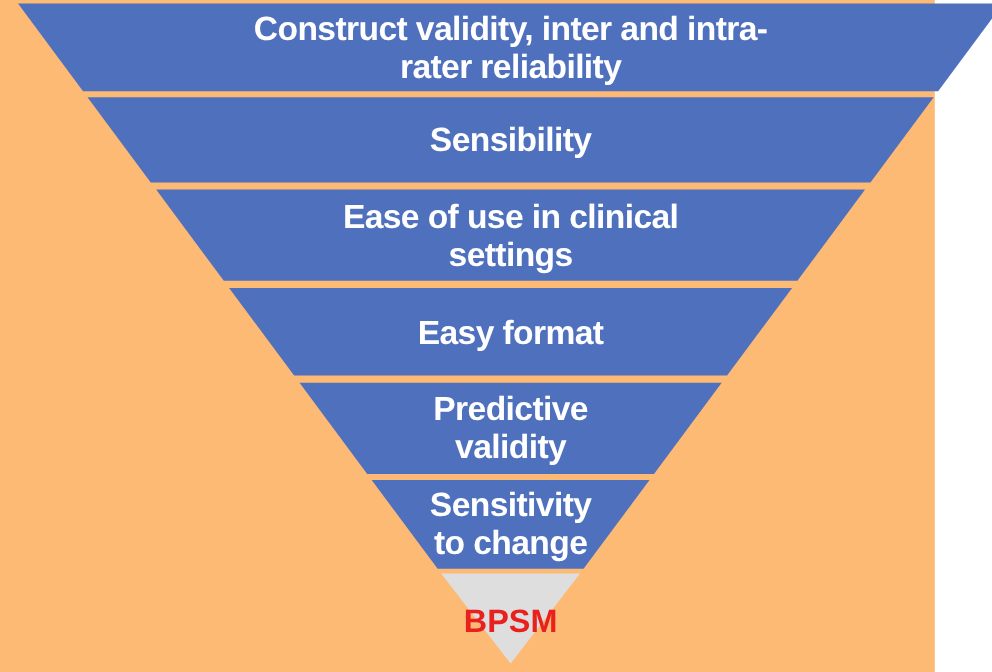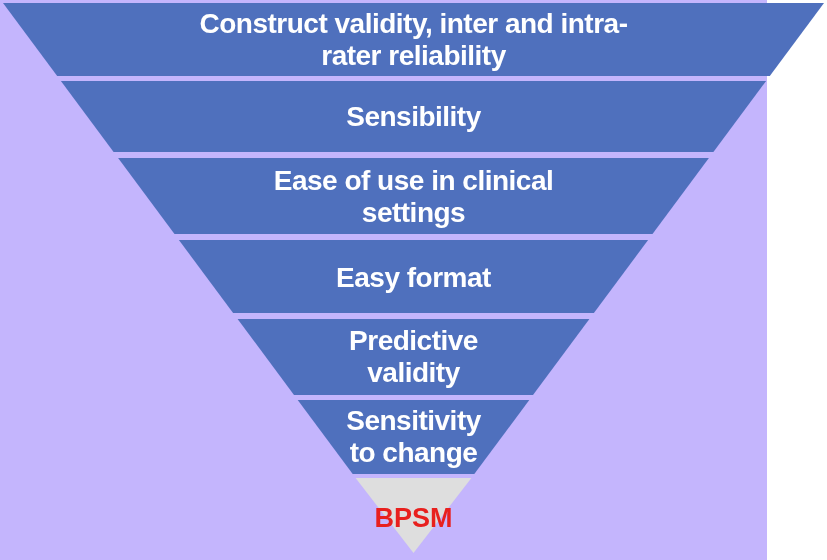--- a/index.html
+++ b/index.html
@@ -7,21 +7,22 @@
     padding: 0;
     background: #ffffff;
     width: 827px;
     height: 560px;
     overflow: hidden;
   }
   .stage {
     position: relative;
     width: 767px;
     height: 560px;
-    background: #c4b5fd;
+    background: #fdba74;
+    padding-left: 12px;
   }
   svg {
     display: block;
   }
   .level-shape {
     stroke: none;
     stroke-width: 1.5;
     stroke-linejoin: miter;
   }
   .level-label {

